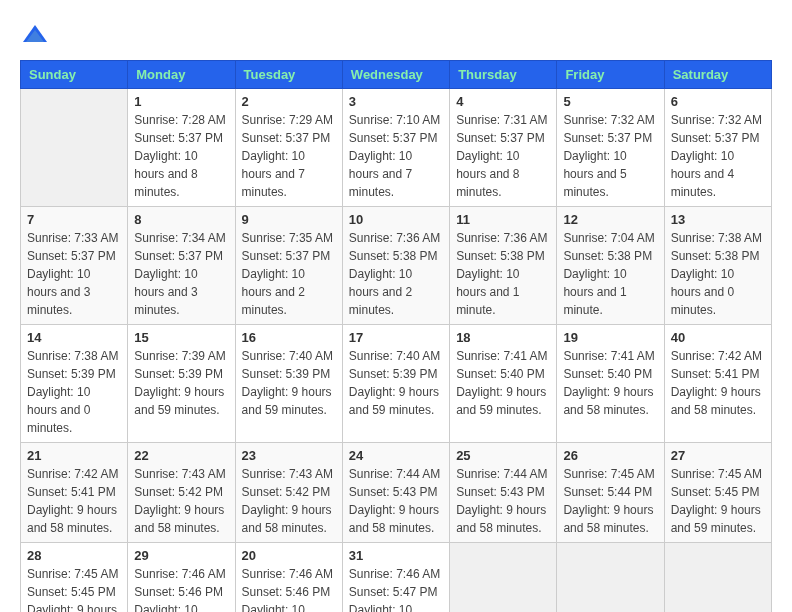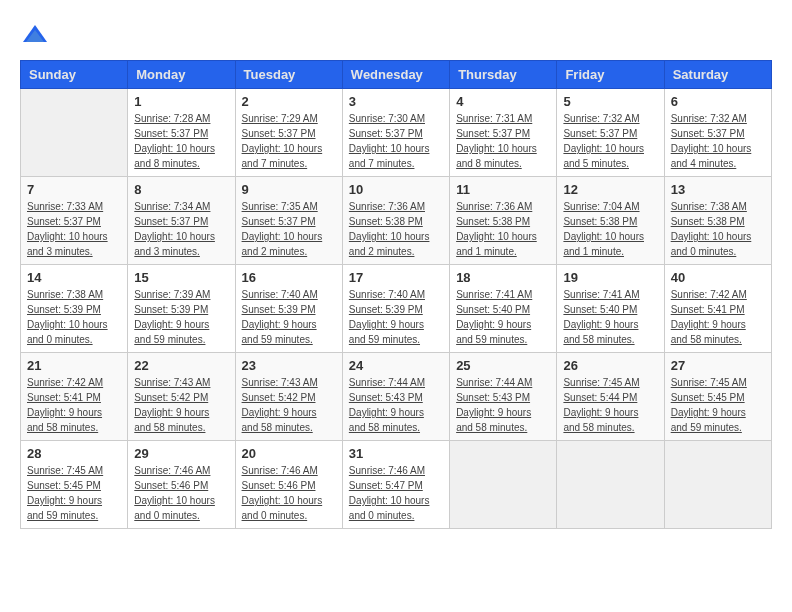--- a/index.html
+++ b/index.html
@@ -42,21 +42,21 @@
       font-size: 16px;
       color: #555;
     }
     .calendar {
       width: 100%;
       border-collapse: collapse;
       border: 1px solid #ccc;
     }
     .calendar th {
       background: #2563eb;
-      color: #e5e5e5;
+      color: #86efac;
       font-size: 13px;
       font-weight: bold;
       padding: 6px 8px;
       text-align: left;
       border: 1px solid #1e50c8;
     }
     .calendar td {
       vertical-align: top;
       border: 1px solid #ccc;
       padding: 5px 6px;
@@ -69,24 +69,23 @@
     .calendar tr:nth-child(even) td {
       background: #f9f9f9;
     }
     .day-number {
       font-size: 13px;
       font-weight: bold;
       display: block;
       margin-bottom: 2px;
     }
     .day-info {
-      font-size: 10px;
+      font-size: 12px;
       color: #444;
       line-height: 1.5;
-      text-decoration: underline;
     }
     .empty-cell {
       background: #f0f0f0 !important;
     }
   </style>
 </head>
 <body>
 
 <div class="header">
   <div class="logo">
@@ -132,21 +131,21 @@
         <span class="day-number">2</span>
         <div class="day-info">
           <span>Sunrise: 7:29 AM</span><br>
           <span>Sunset: 5:37 PM</span><br>
           <span>Daylight: 10 hours and 7 minutes.</span>
         </div>
       </td>
         <td>
         <span class="day-number">3</span>
         <div class="day-info">
-          <span>Sunrise: 7:30 AM</span><br>
+          <span>Sunrise: 7:10 AM</span><br>
           <span>Sunset: 5:37 PM</span><br>
           <span>Daylight: 10 hours and 7 minutes.</span>
         </div>
       </td>
         <td>
         <span class="day-number">4</span>
         <div class="day-info">
           <span>Sunrise: 7:31 AM</span><br>
           <span>Sunset: 5:37 PM</span><br>
           <span>Daylight: 10 hours and 8 minutes.</span>

